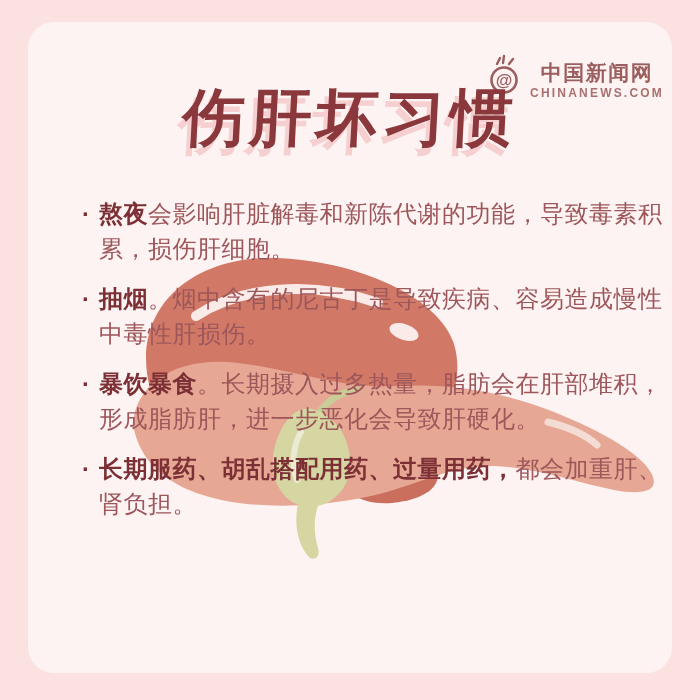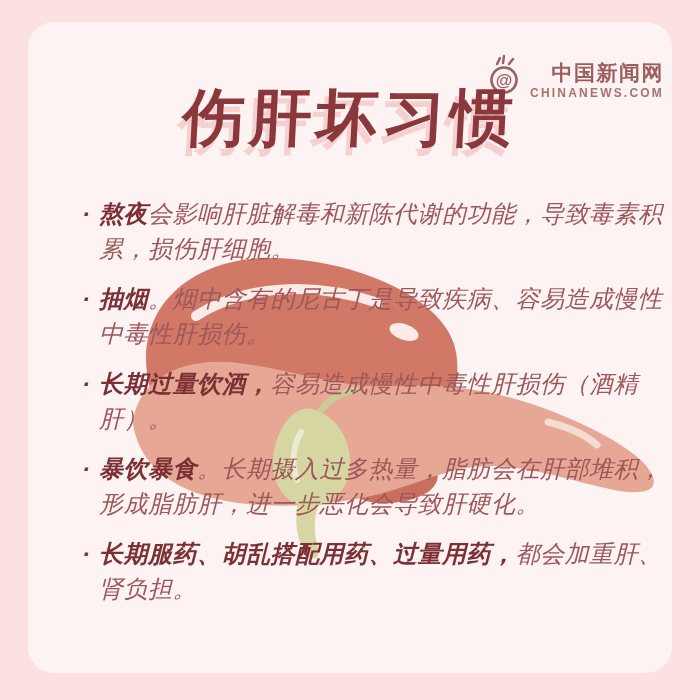--- a/index.html
+++ b/index.html
@@ -23,21 +23,21 @@
     position:absolute; left:0; top:0;
     width:700px; height:700px;
     z-index:1; pointer-events:none;
   }
   .logo {
     position:absolute; top:54px; right:36px;
     display:flex; align-items:flex-start; gap:5px;
     z-index:2;
   }
   .logo-icon { width:40px; height:44px; }
-  .logo-text { display:flex; flex-direction:column; align-items:flex-end; padding-top:7px; }
+  .logo-text { display:flex; flex-direction:column; align-items:center; padding-top:7px; }
   .logo-cn {
     font-size:21px; font-weight:bold; color:#9b5e5e; letter-spacing:1.5px;
     line-height:1.1;
   }
   .logo-en {
     font-size:12px; color:#a8716f; letter-spacing:2.2px; margin-top:2px;
     font-weight:bold;
   }
   .title {
     position:absolute; top:82px; left:0; right:0;
@@ -57,21 +57,20 @@
     z-index:2;
   }
   .habit-item {
     position:relative;
     padding-left:17px;
     font-size:24px;
     line-height:34.5px;
     color:#9d565a;
     margin-bottom:16px;
     letter-spacing:0.5px;
-    font-style:italic;
   }
   .habit-item::before {
     content:"·";
     position:absolute; left:0; top:0;
     color:#7c3035; font-weight:bold;
   }
   .habit-lead { font-weight:bold; color:#7c3035; }
   .habit-rest { color:#9d565a; }
 </style>
 </head>
@@ -110,16 +109,15 @@
     <span class="logo-cn">中国新闻网</span>
     <span class="logo-en">CHINANEWS.COM</span>
   </span>
 </div>
 
 <h1 class="title">伤肝坏习惯</h1>
 
 <ul class="habits">
   <li class="habit-item"><span class="habit-lead">熬夜</span><span class="habit-rest">会影响肝脏解毒和新陈代谢的功能，导致毒素积累，损伤肝细胞。</span></li>
   <li class="habit-item"><span class="habit-lead">抽烟</span><span class="habit-rest">。烟中含有的尼古丁是导致疾病、容易造成慢性中毒性肝损伤。</span></li>
-  <li class="habit-item"><span class="habit-lead">长期过量饮酒，</span><span class="habit-rest">容易造成慢性中毒性肝损伤（酒精肝）。</span></li>
   <li class="habit-item"><span class="habit-lead">暴饮暴食</span><span class="habit-rest">。长期摄入过多热量，脂肪会在肝部堆积，形成脂肪肝，进一步恶化会导致肝硬化。</span></li>
   <li class="habit-item"><span class="habit-lead">长期服药、胡乱搭配用药、过量用药，</span><span class="habit-rest">都会加重肝、肾负担。</span></li>
 </ul>
 
 </body></html>

